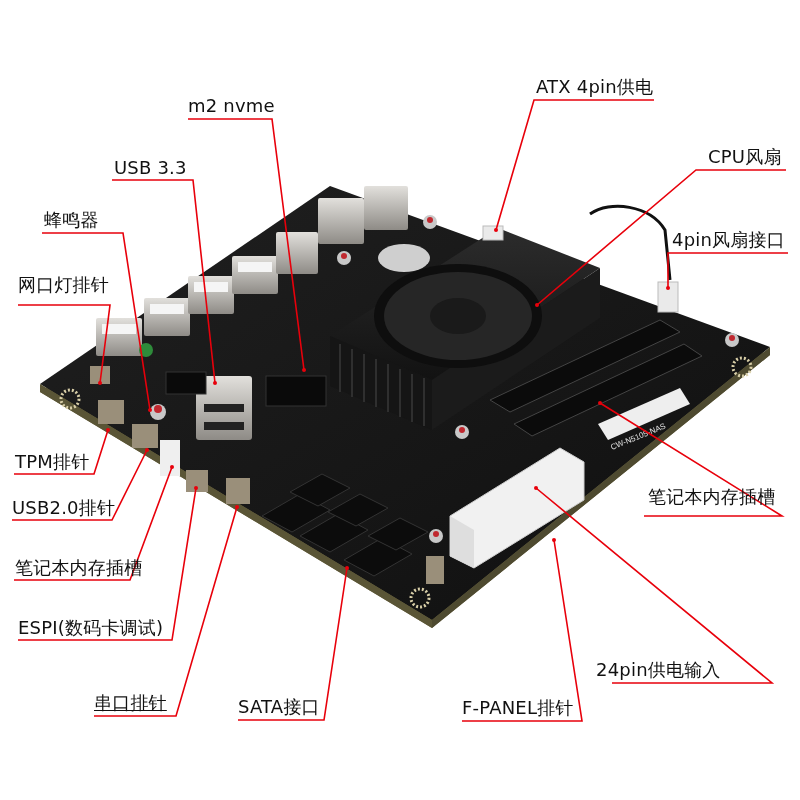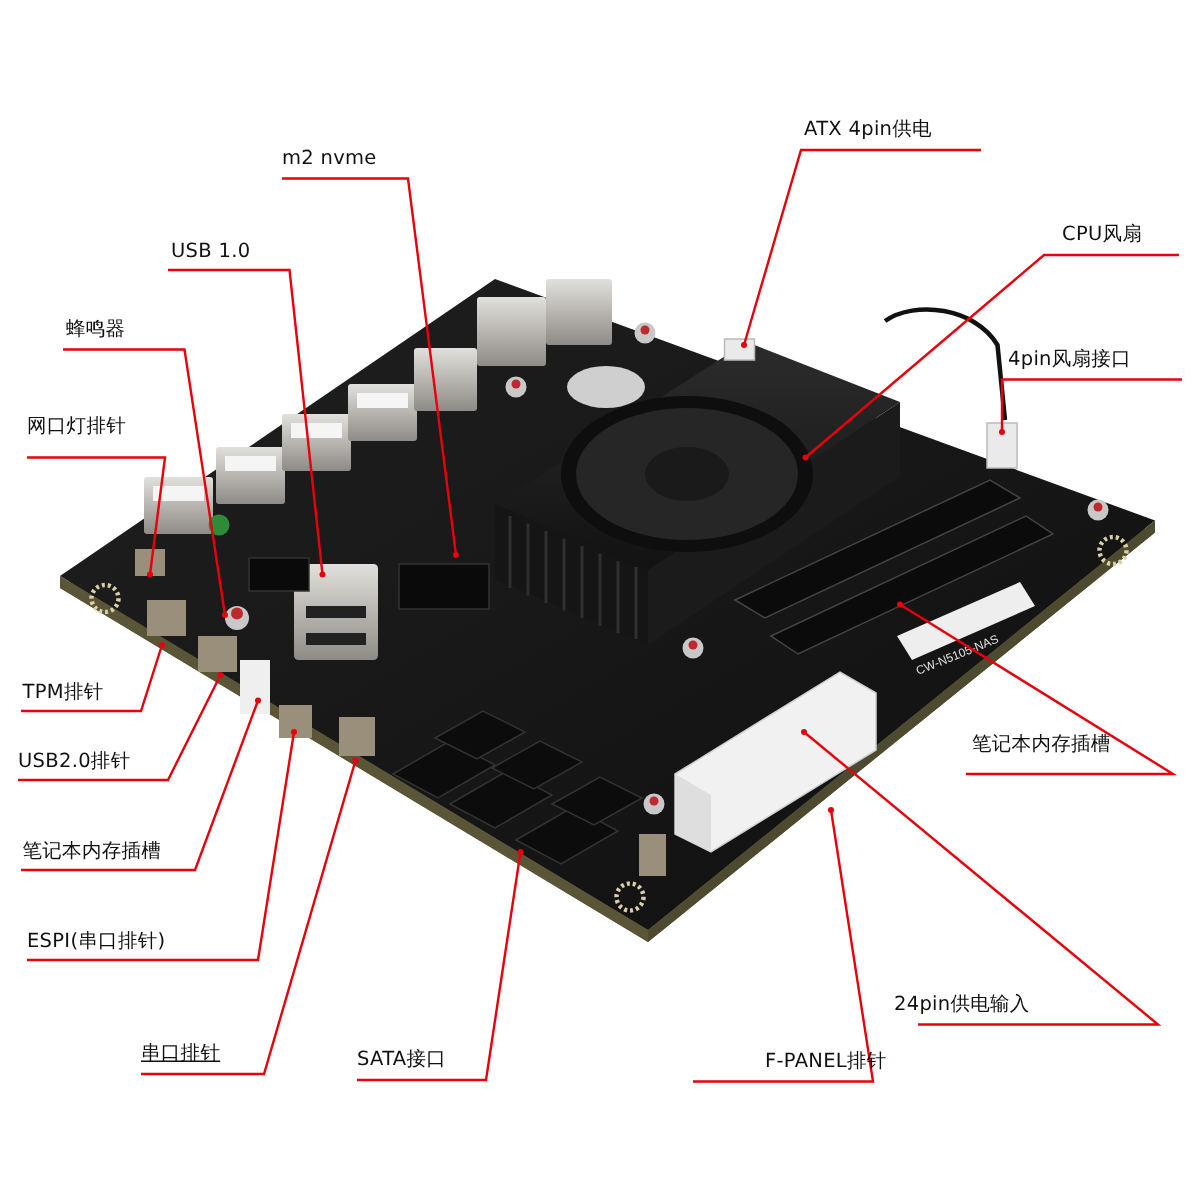--- a/index.html
+++ b/index.html
@@ -1,19 +1,19 @@
 <!DOCTYPE html>
 <html><head>
 <meta charset="utf-8">
 <style>
   html,body{margin:0;padding:0;background:#ffffff;}
   body{width:800px;height:800px;position:relative;overflow:hidden;font-family:"DejaVu Sans","Liberation Sans",sans-serif;}
   .stage{position:absolute;left:0;top:0;width:800px;height:800px;}
   svg.board{position:absolute;left:0;top:0;width:800px;height:800px;}
-  .label{position:absolute;font-size:13px;color:#111;white-space:nowrap;line-height:18px;letter-spacing:0.2px;}
+  .label{position:absolute;font-size:18px;color:#111;white-space:nowrap;line-height:18px;letter-spacing:0.2px;}
 </style>
 </head>
 <body>
 
 <div class="stage">
 
 <svg class="board" viewBox="0 0 800 800">
   <defs>
     <linearGradient id="pcbg" x1="0" y1="0" x2="1" y2="1">
       <stop offset="0" stop-color="#202020"></stop>
@@ -183,29 +183,29 @@
         <circle cx="554" cy="540" r="2"></circle>
         <circle cx="536" cy="488" r="2"></circle>
     <circle cx="600" cy="403" r="2"></circle>
         <circle cx="668" cy="288" r="2"></circle>
         <circle cx="537" cy="305" r="2"></circle>
     <circle cx="496" cy="230" r="2"></circle>
   </g>
 </svg>
 
 <div class="label" style="left:188px;top:97px;">m2 nvme</div>
-<div class="label" style="left:114px;top:159px;">USB 1.0</div>
+<div class="label" style="left:114px;top:159px;">USB 3.3</div>
 <div class="label" style="left:44px;top:211px;">蜂鸣器</div>
 <div class="label" style="left:18px;top:276px;">网口灯排针</div>
 <div class="label" style="left:15px;top:453px;">TPM排针</div>
 <div class="label" style="left:12px;top:499px;">USB2.0排针</div>
 <div class="label" style="left:15px;top:559px;">笔记本内存插槽</div>
-<div class="label" style="left:18px;top:619px;">ESPI(串口排针)</div>
+<div class="label" style="left:18px;top:619px;">ESPI(数码卡调试)</div>
 <div class="label" style="left:94px;top:694px;text-decoration:underline;">串口排针</div>
 <div class="label" style="left:238px;top:698px;">SATA接口</div>
-<div class="label" style="left:462px;top:699px;margin-left:48px;">F-PANEL排针</div>
+<div class="label" style="left:462px;top:699px;">F-PANEL排针</div>
 <div class="label" style="left:596px;top:661px;">24pin供电输入</div>
 <div class="label" style="left:648px;top:488px;">笔记本内存插槽</div>
 <div class="label" style="left:672px;top:231px;">4pin风扇接口</div>
 <div class="label" style="left:708px;top:148px;">CPU风扇</div>
 <div class="label" style="left:536px;top:78px;">ATX 4pin供电</div>
 
 </div>
 
 </body></html>

